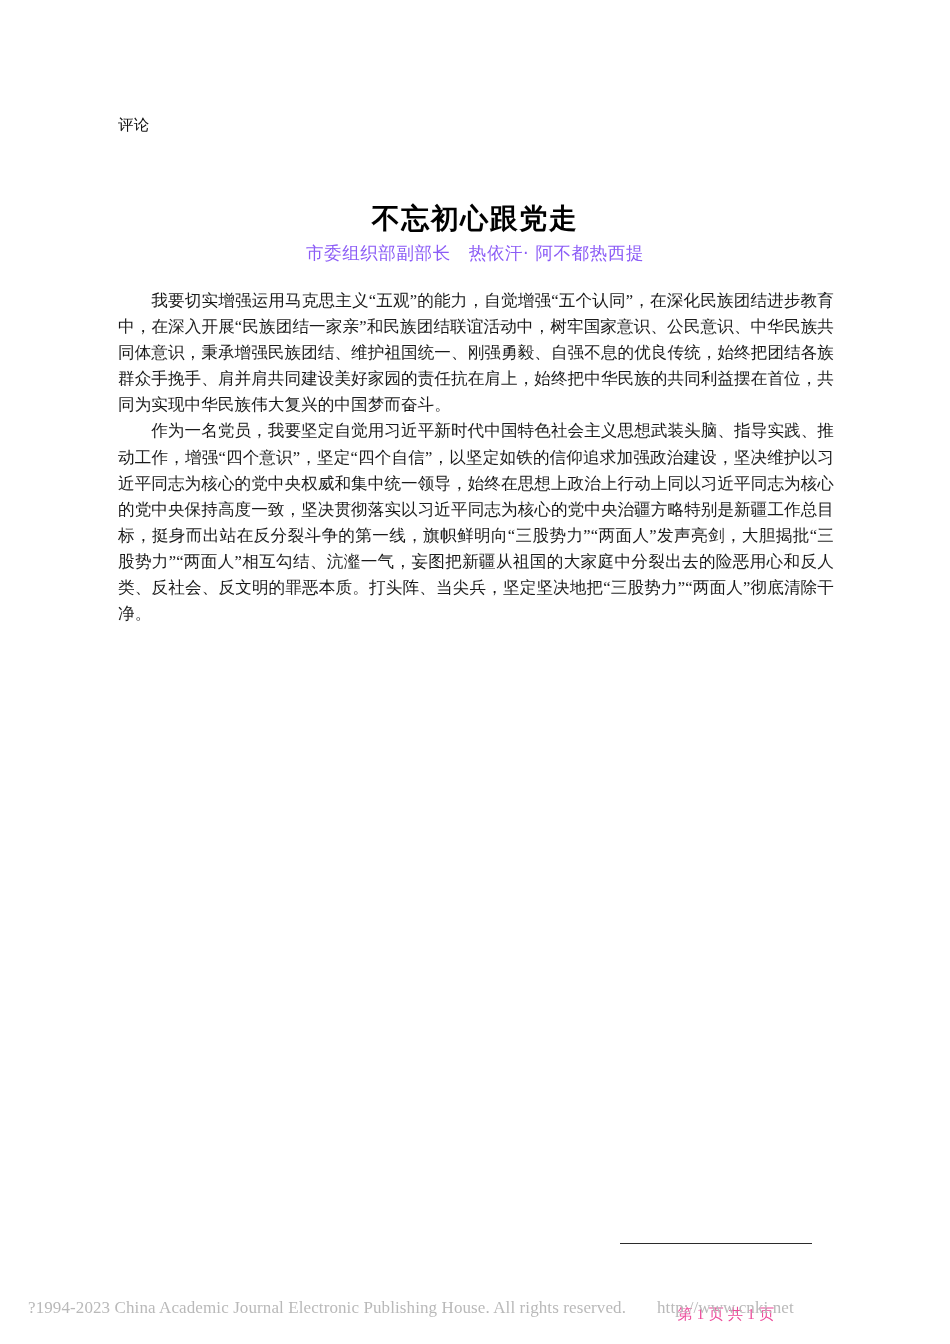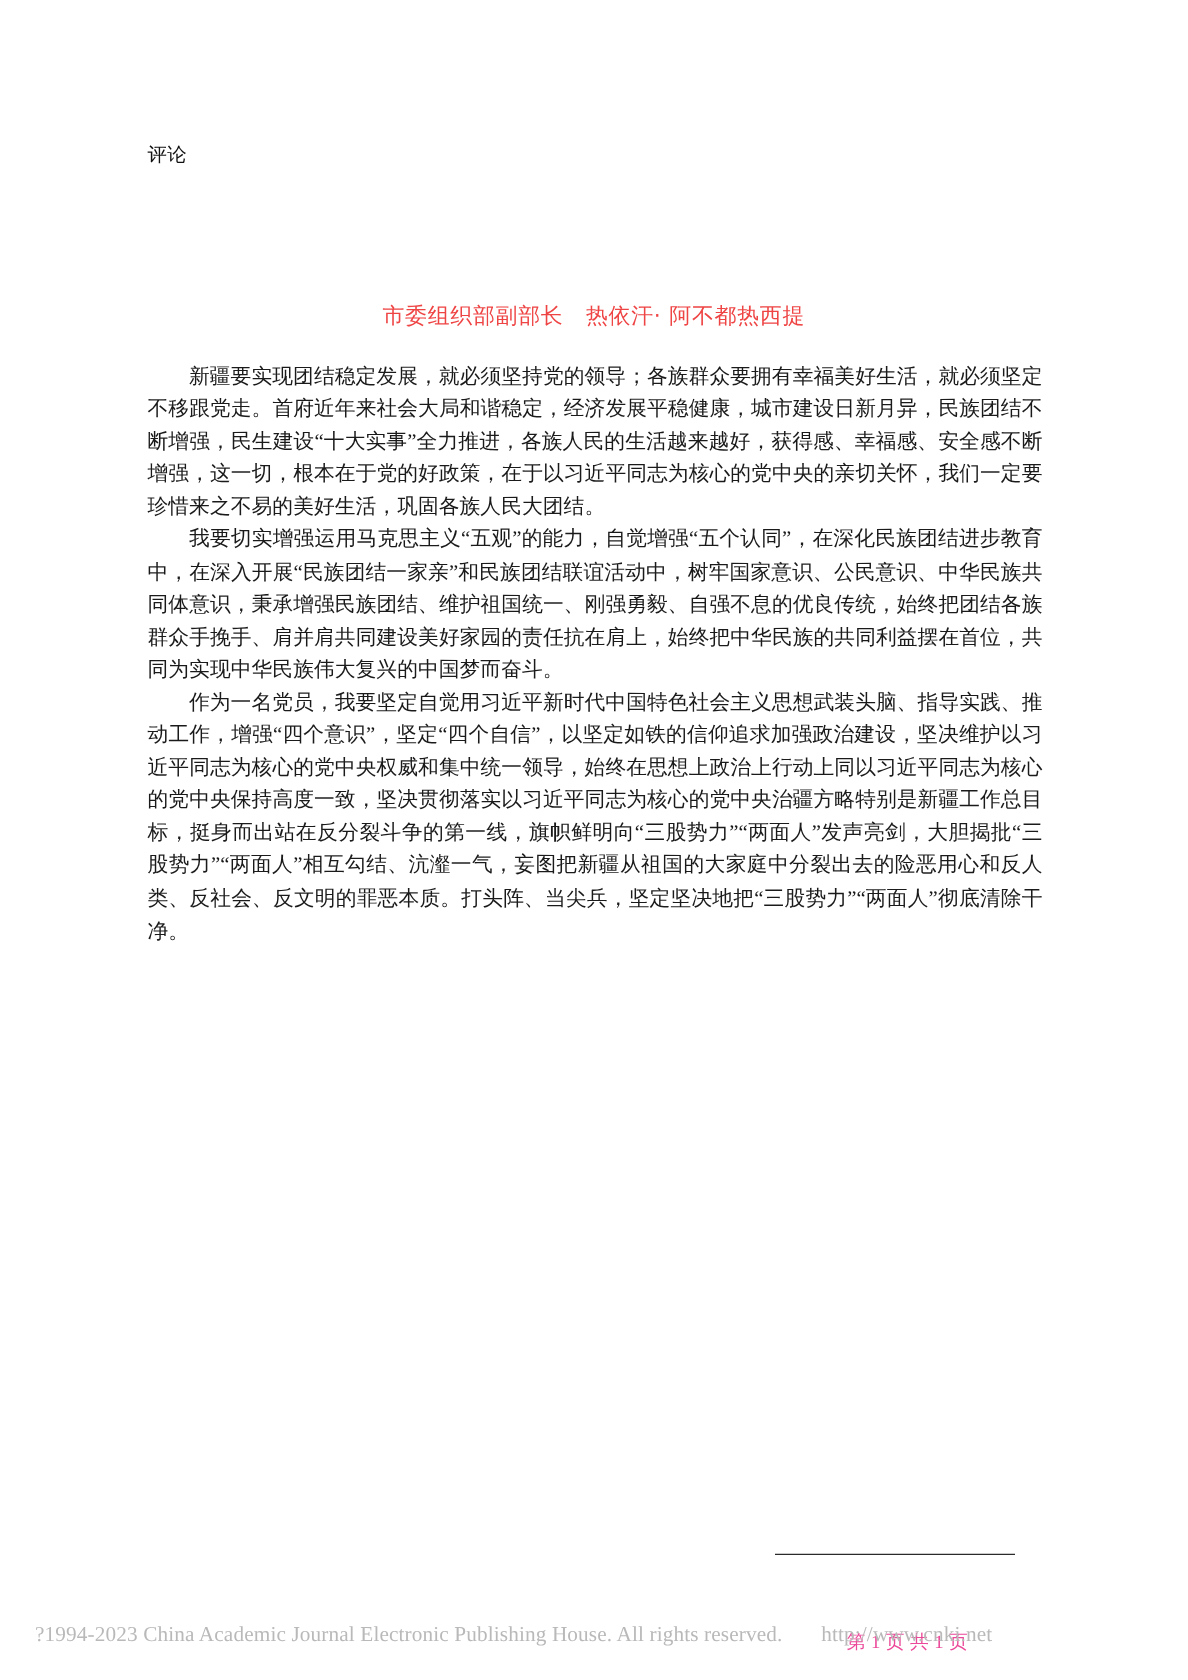--- a/index.html
+++ b/index.html
@@ -58,21 +58,21 @@
   
   .byline {
     position: absolute;
     left: 118px;
     top: 240px;
     width: 714px;
     text-align: center;
     font-family: "DejaVu Sans", "Liberation Sans", sans-serif;
     font-size: 17.5px;
     font-weight: 400;
-    color: #ef4444;
+    color: #8b5cf6;
     letter-spacing: 0.6px;
     line-height: 26px;
   }
   .byline-role { margin-right: 18px; }
 
   
   .body-copy {
     position: absolute;
     left: 118px;
     top: 288px;
@@ -126,27 +126,27 @@
 </style>
 </head>
 <body>
 
 <div class="page">
 
   <div class="masthead">
     <span class="masthead-line">评论</span>
   </div>
 
+  <h1 class="article-title">不忘初心跟党走</h1>
 
   <div class="byline">
     <span class="byline-role">市委组织部副部长</span><span class="byline-author">热依汗· 阿不都热西提</span>
   </div>
 
   <div class="body-copy">
-    <p>新疆要实现团结稳定发展，就必须坚持党的领导；各族群众要拥有幸福美好生活，就必须坚定不移跟党走。首府近年来社会大局和谐稳定，经济发展平稳健康，城市建设日新月异，民族团结不断增强，民生建设“十大实事”全力推进，各族人民的生活越来越好，获得感、幸福感、安全感不断增强，这一切，根本在于党的好政策，在于以习近平同志为核心的党中央的亲切关怀，我们一定要珍惜来之不易的美好生活，巩固各族人民大团结。</p>
     <p>我要切实增强运用马克思主义“五观”的能力，自觉增强“五个认同”，在深化民族团结进步教育中，在深入开展“民族团结一家亲”和民族团结联谊活动中，树牢国家意识、公民意识、中华民族共同体意识，秉承增强民族团结、维护祖国统一、刚强勇毅、自强不息的优良传统，始终把团结各族群众手挽手、肩并肩共同建设美好家园的责任抗在肩上，始终把中华民族的共同利益摆在首位，共同为实现中华民族伟大复兴的中国梦而奋斗。</p>
     <p>作为一名党员，我要坚定自觉用习近平新时代中国特色社会主义思想武装头脑、指导实践、推动工作，增强“四个意识”，坚定“四个自信”，以坚定如铁的信仰追求加强政治建设，坚决维护以习近平同志为核心的党中央权威和集中统一领导，始终在思想上政治上行动上同以习近平同志为核心的党中央保持高度一致，坚决贯彻落实以习近平同志为核心的党中央治疆方略特别是新疆工作总目标，挺身而出站在反分裂斗争的第一线，旗帜鲜明向“三股势力”“两面人”发声亮剑，大胆揭批“三股势力”“两面人”相互勾结、沆瀣一气，妄图把新疆从祖国的大家庭中分裂出去的险恶用心和反人类、反社会、反文明的罪恶本质。打头阵、当尖兵，坚定坚决地把“三股势力”“两面人”彻底清除干净。</p>
   </div>
 
   <div class="footer-rule"></div>
   <div class="page-number">第 1 页  共 1 页</div>
 
   <div class="cnki-strip">
     <span>?1994-2023 China Academic Journal Electronic Publishing House. All rights reserved.</span><span class="cnki-url">http://www.cnki.net</span>
   </div>

